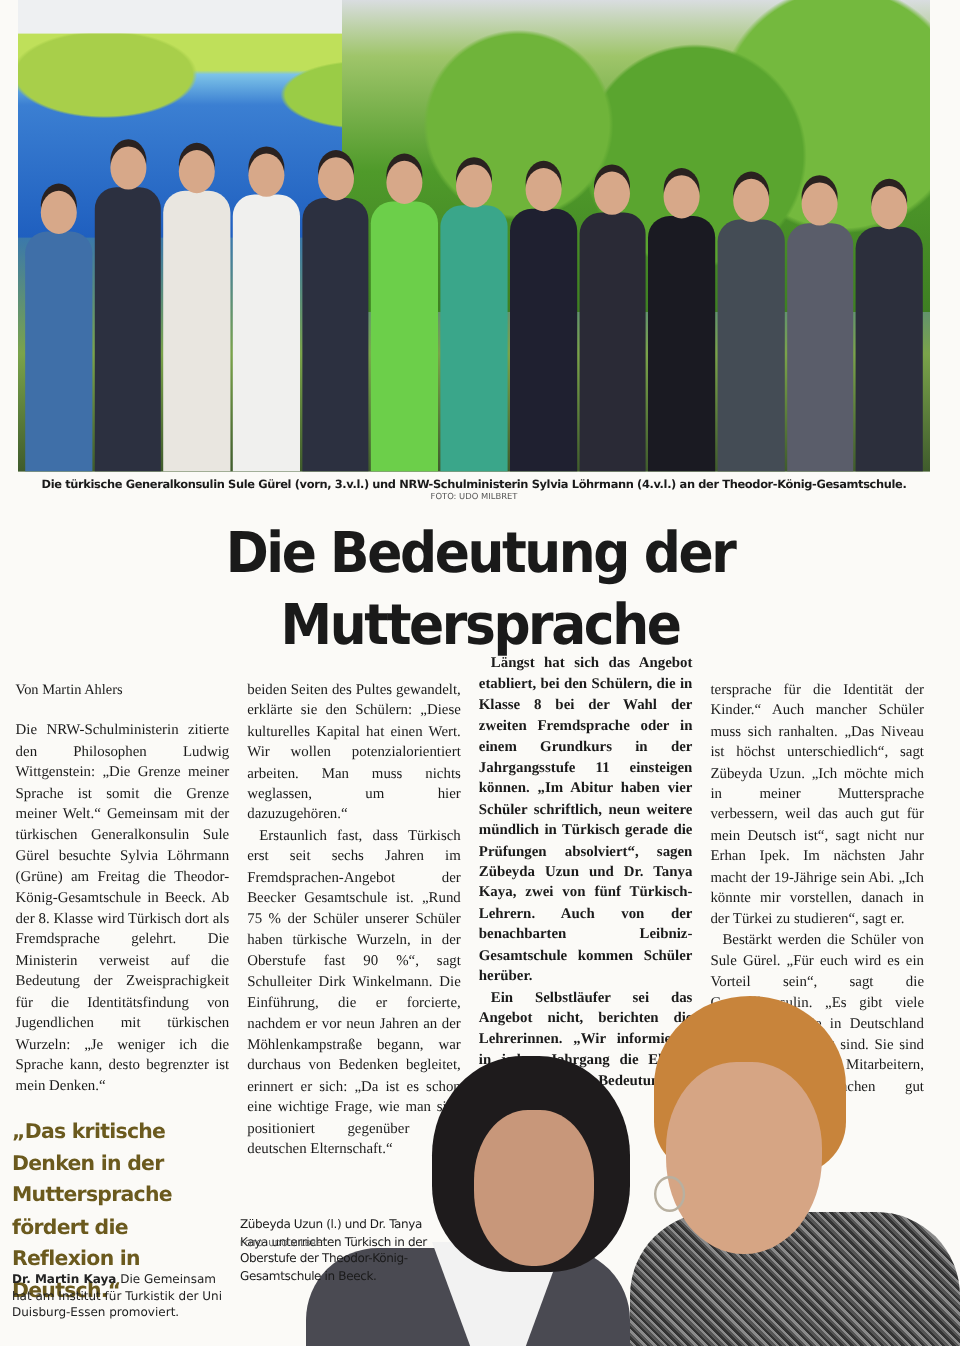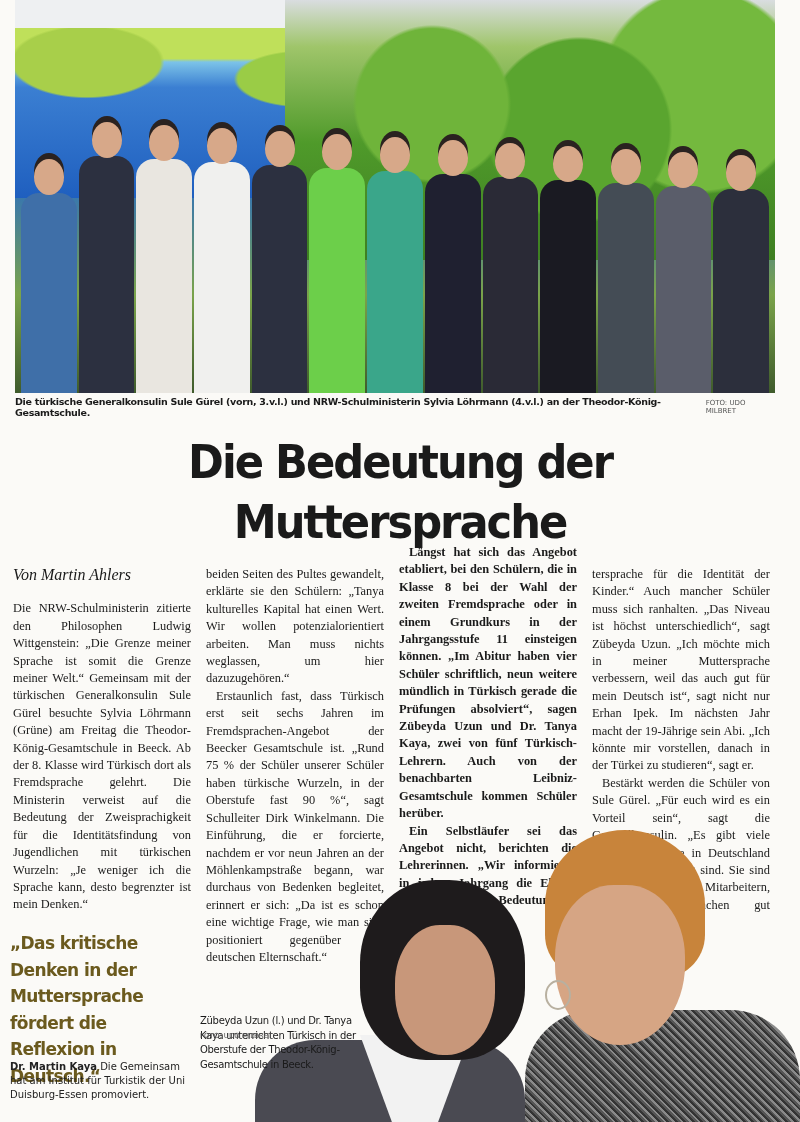--- a/index.html
+++ b/index.html
@@ -37,39 +37,39 @@
       flex: 1; position: relative; border-radius: 18px 18px 0 0;
     }
     .person::before {
       content: ""; position: absolute; left: 50%; top: -34px; transform: translateX(-50%);
       width: 30px; height: 36px; border-radius: 50%; background: #d7a889;
       box-shadow: 0 -6px 0 0 #2a2220;
     }
     .caption-top {
       position: absolute; left: 15px; top: 399px; width: 760px; height: 16px;
       font-family: "DejaVu Sans", sans-serif; font-size: 9.5px; font-weight: bold; letter-spacing: -0.3px;
-      display: flex; justify-content: space-between; align-items: center;
+      display: flex; justify-content: space-between; align-items: center; flex-direction: column;
     }
     .caption-top .credit { font-weight: normal; font-size: 7px; color: #555; letter-spacing: 0; }
     .headline {
       position: absolute; left: 0; top: 432px; width: 800px; text-align: center;
       font-family: "DejaVu Sans", sans-serif; font-weight: bold; font-size: 47px;
       letter-spacing: -2.2px; line-height: 60px; transform: scaleX(0.92); transform-origin: center;
     }
     .subhead {
       position: absolute; left: 0; top: 494px; width: 800px; text-align: center;
       font-family: "Liberation Serif", serif; font-size: 21px; line-height: 25px; letter-spacing: -0.3px;
     }
     .col {
       position: absolute; font-family: "Liberation Serif", serif; font-size: 12.4px; line-height: 17.4px;
       text-align: justify; hyphens: manual;
     }
     .col p { margin: 0; text-indent: 10px; }
     .col p.first { text-indent: 0; }
-    .byline { font-style: italic; font-size: 16px; margin-bottom: 17px !important; text-indent: 0 !important; }
+    .byline { font-size: 12px; margin-bottom: 17px !important; text-indent: 0 !important; }
     .col1 { left: 13px; top: 566px; width: 178px; }
     .col2 { left: 206px; top: 566px; width: 178px; }
     .col3 { left: 399px; top: 544px; width: 178px; font-weight: bold; }
     .col4 { left: 592px; top: 566px; width: 178px; }
     .pullquote {
       position: absolute; left: 10px; top: 930px; width: 180px;
       font-family: "DejaVu Sans", sans-serif; font-weight: bold; font-size: 17px; line-height: 26.5px;
       color: #6b5a1e; letter-spacing: -0.6px;
     }
     .pull-attrib {
@@ -157,21 +157,21 @@
 
 <div class="subhead">
 </div>
 
 <div class="col col1">
   <p class="byline">Von Martin Ahlers</p>
   <p class="first">Die NRW-Schulministerin zitierte den Philosophen Ludwig Wittgenstein: „Die Grenze meiner Sprache ist somit die Grenze meiner Welt.“ Gemeinsam mit der türkischen Generalkonsulin Sule Gürel besuchte Sylvia Löhrmann (Grüne) am Freitag die Theodor-König-Gesamtschule in Beeck. Ab der 8. Klasse wird Türkisch dort als Fremdsprache gelehrt. Die Ministerin verweist auf die Bedeutung der Zweisprachigkeit für die Identitätsfindung von Jugendlichen mit türkischen Wurzeln: „Je weniger ich die Sprache kann, desto begrenzter ist mein Denken.“</p>
 </div>
 
 <div class="col col2">
-  <p class="first">beiden Seiten des Pultes gewandelt, erklärte sie den Schülern: „Tanya kulturelles Kapital hat einen Wert. Wir wollen potenzialorientiert arbeiten. Man muss nichts weglassen, um hier dazuzugehören.“</p>
+  <p class="first">beiden Seiten des Pultes gewandelt, erklärte sie den Schülern: „Diese kulturelles Kapital hat einen Wert. Wir wollen potenzialorientiert arbeiten. Man muss nichts weglassen, um hier dazuzugehören.“</p>
   <p>Erstaunlich fast, dass Türkisch erst seit sechs Jahren im Fremdsprachen-Angebot der Beecker Gesamtschule ist. „Rund 75 % der Schüler unserer Schüler haben türkische Wurzeln, in der Oberstufe fast 90 %“, sagt Schulleiter Dirk Winkelmann. Die Einführung, die er forcierte, nachdem er vor neun Jahren an der Möhlenkampstraße begann, war durchaus von Bedenken begleitet, erinnert er sich: „Da ist es schon eine wichtige Frage, wie man sich positioniert gegenüber der deutschen Elternschaft.“</p>
 </div>
 
 <div class="col col3">
   <p>Längst hat sich das Angebot etabliert, bei den Schülern, die in Klasse 8 bei der Wahl der zweiten Fremdsprache oder in einem Grundkurs in der Jahrgangsstufe 11 einsteigen können. „Im Abitur haben vier Schüler schriftlich, neun weitere mündlich in Türkisch gerade die Prüfungen absolviert“, sagen Zübeyda Uzun und Dr. Tanya Kaya, zwei von fünf Türkisch-Lehrern. Auch von der benachbarten Leibniz-Gesamtschule kommen Schüler herüber.</p>
   <p>Ein Selbstläufer sei das Angebot nicht, berichten die Lehrerinnen. „Wir informieren in jedem Jahrgang die Eltern, weisen hin auf die Bedeutung der Mut-</p>
 </div>
 
 <div class="col col4">
   <p class="first">tersprache für die Identität der Kinder.“ Auch mancher Schüler muss sich ranhalten. „Das Niveau ist höchst unterschiedlich“, sagt Zübeyda Uzun. „Ich möchte mich in meiner Muttersprache verbessern, weil das auch gut für mein Deutsch ist“, sagt nicht nur Erhan Ipek. Im nächsten Jahr macht der 19-Jährige sein Abi. „Ich könnte mir vorstellen, danach in der Türkei zu studieren“, sagt er.</p>

